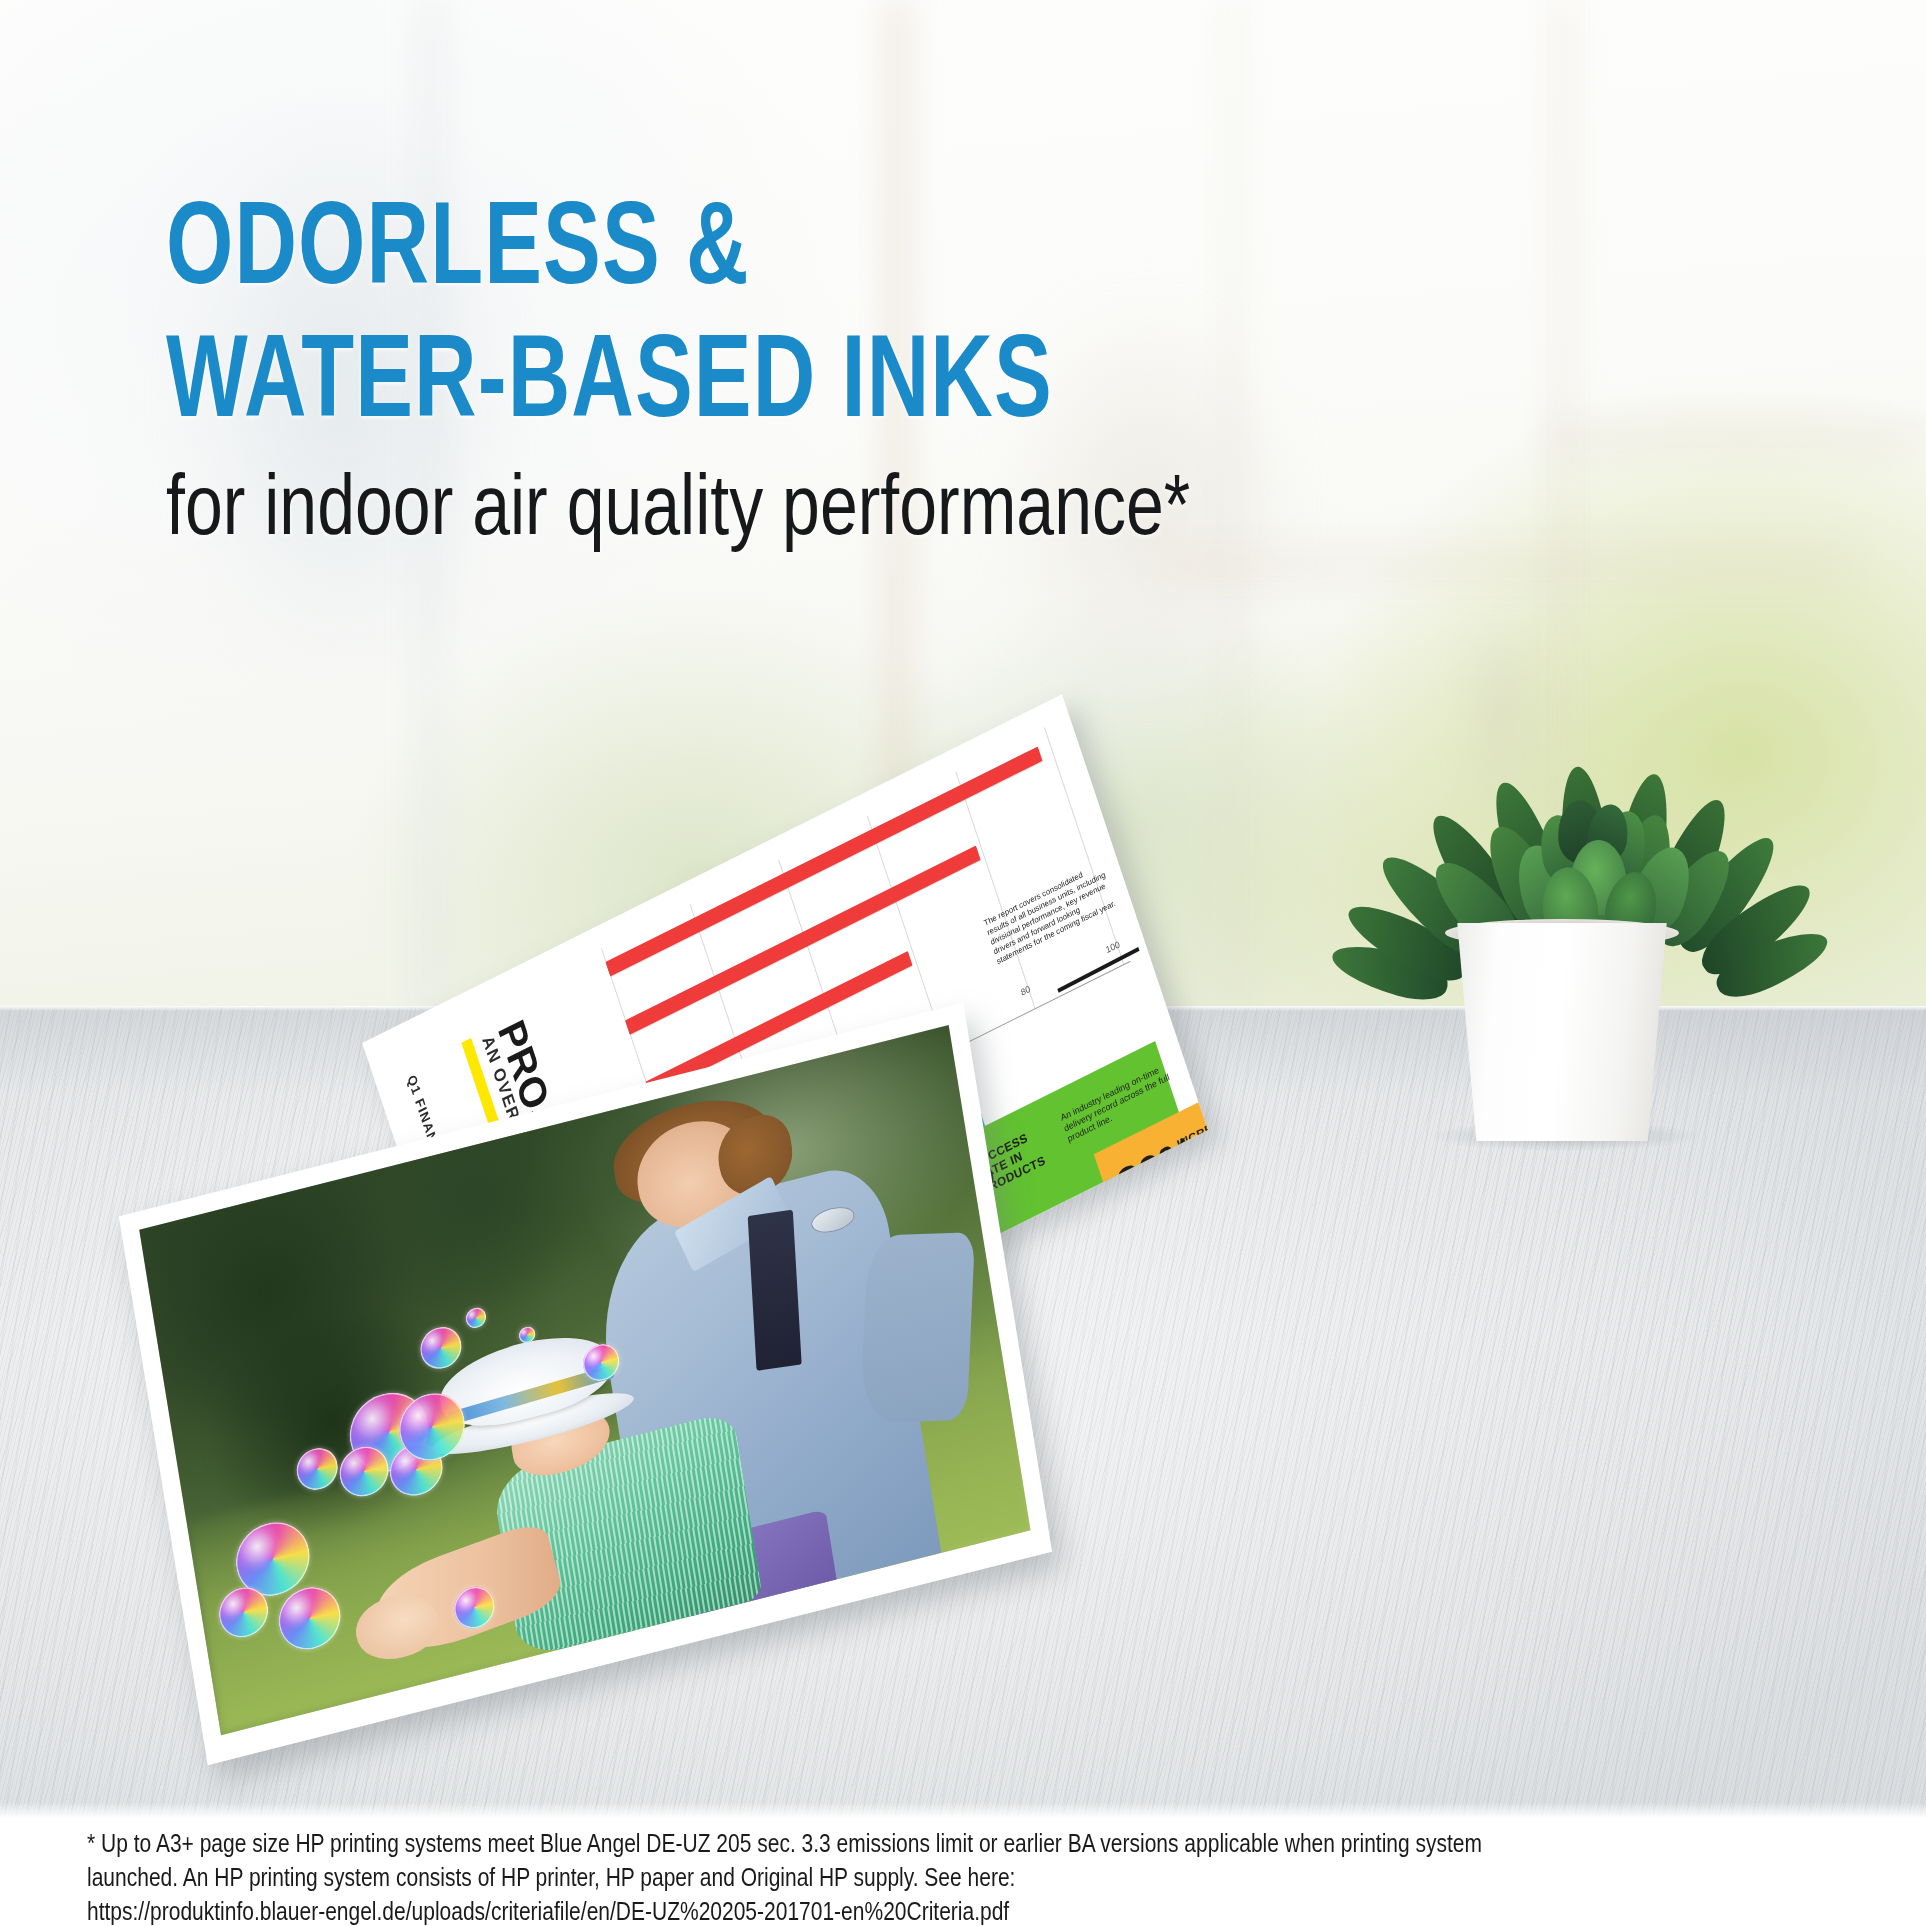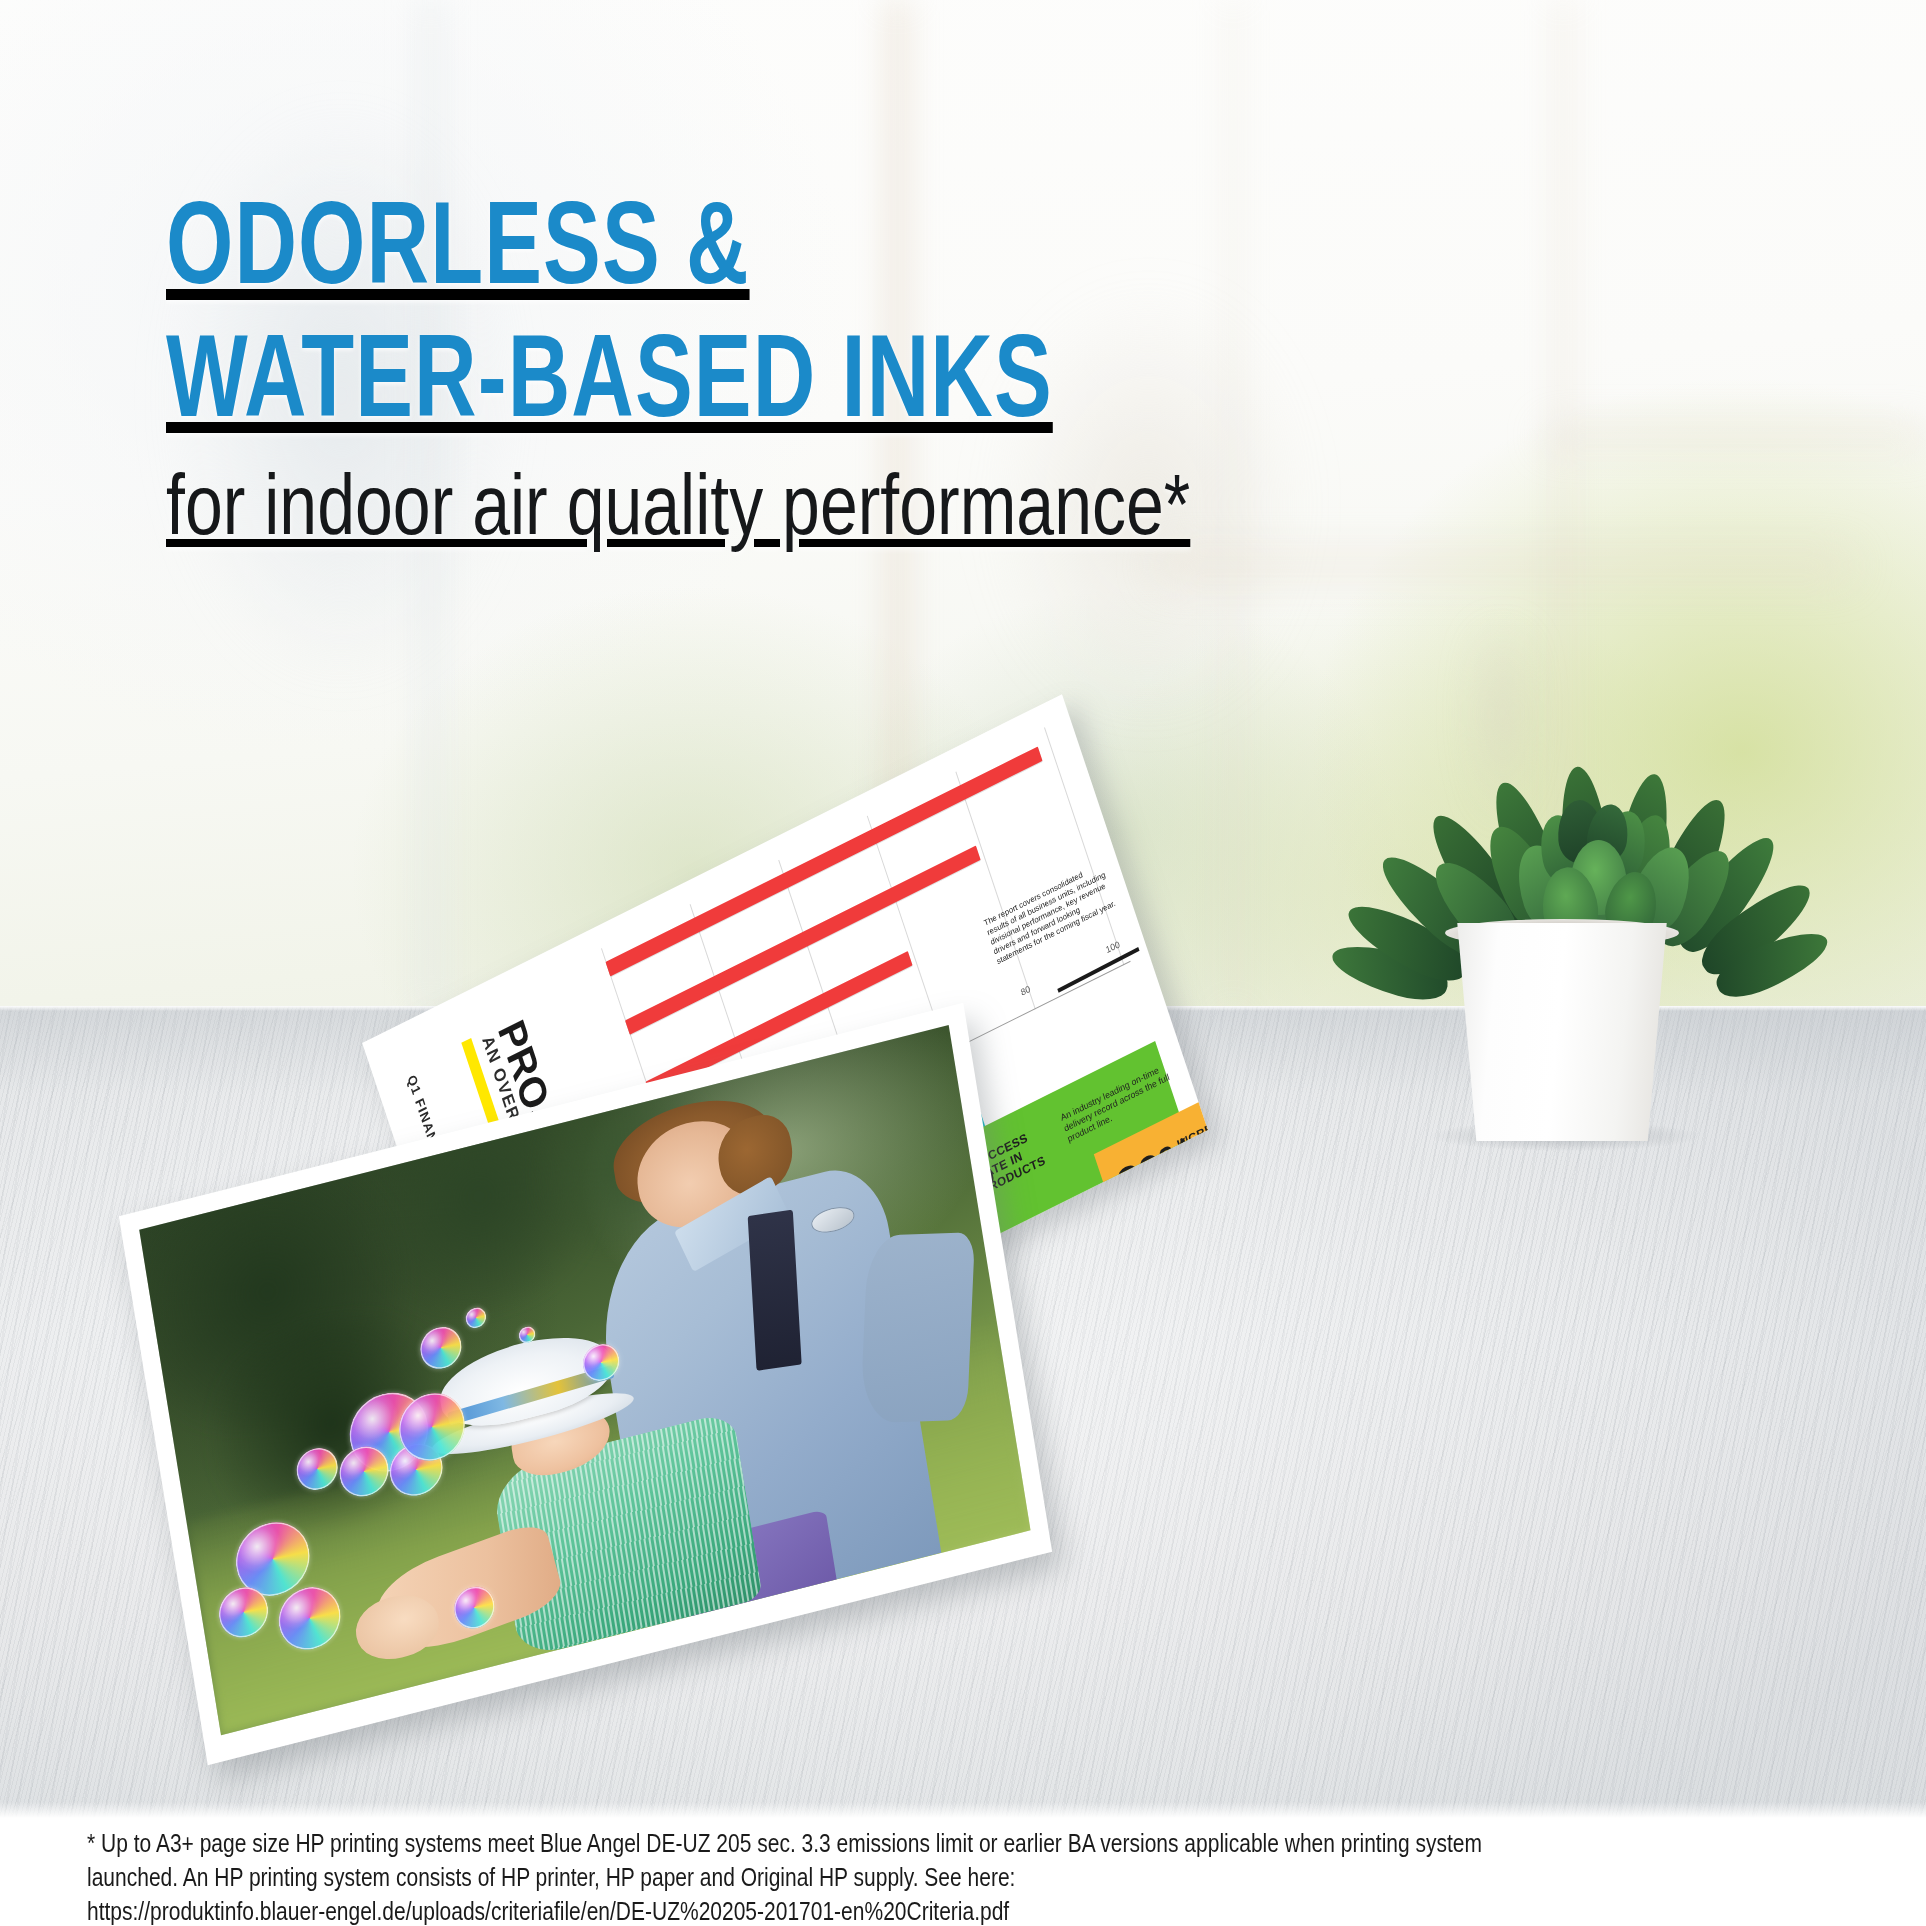--- a/index.html
+++ b/index.html
@@ -111,21 +111,20 @@
   }
   .footerband:before {
     content:""; position:absolute; left:0; top:-16px; width:1927px; height:16px;
     background:linear-gradient(180deg, rgba(255,255,255,0), rgba(255,255,255,1));
   }
 
   
   .headline {
     position:absolute; left:166px; top:184px; width:1406px;
     z-index:40;
-    text-decoration:underline;
   }
   .hl-line {
     display:block;
     color:#1b8ac9;
     font-family:"Liberation Sans", sans-serif;
     font-weight:700;
     font-size:117px;
     line-height:117px;
     letter-spacing:1.5px;
     transform:scaleX(.74);

